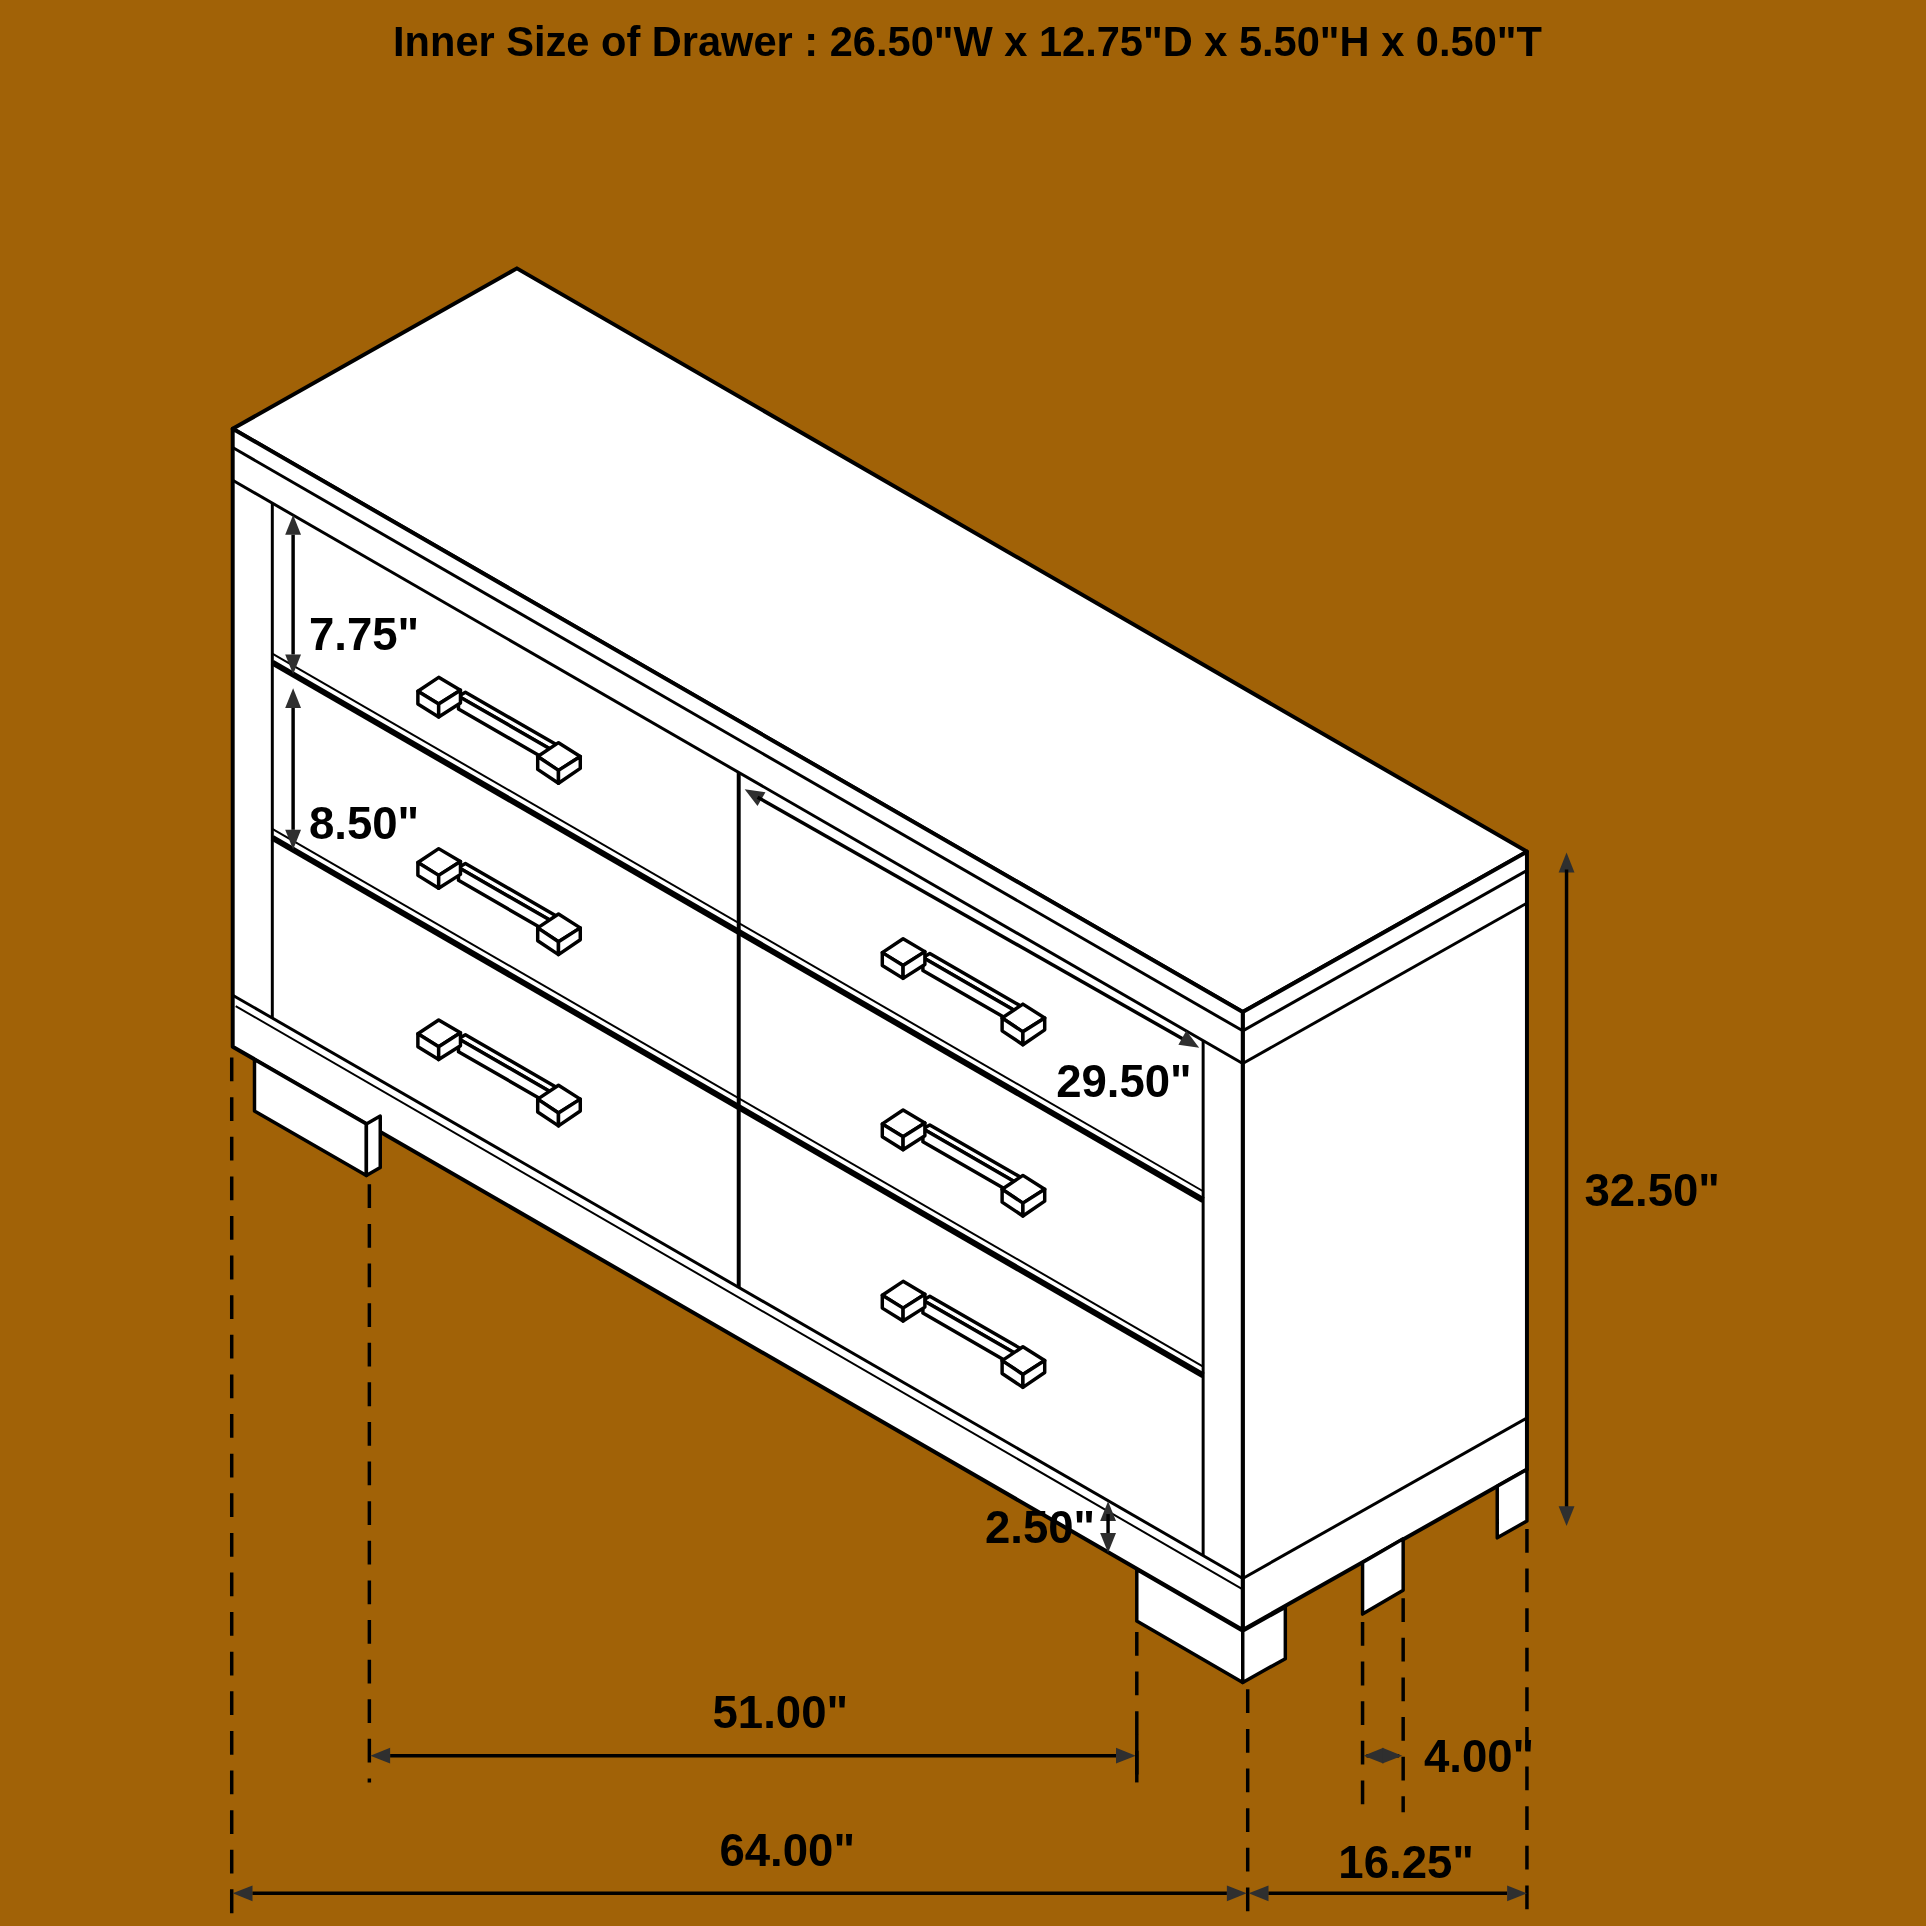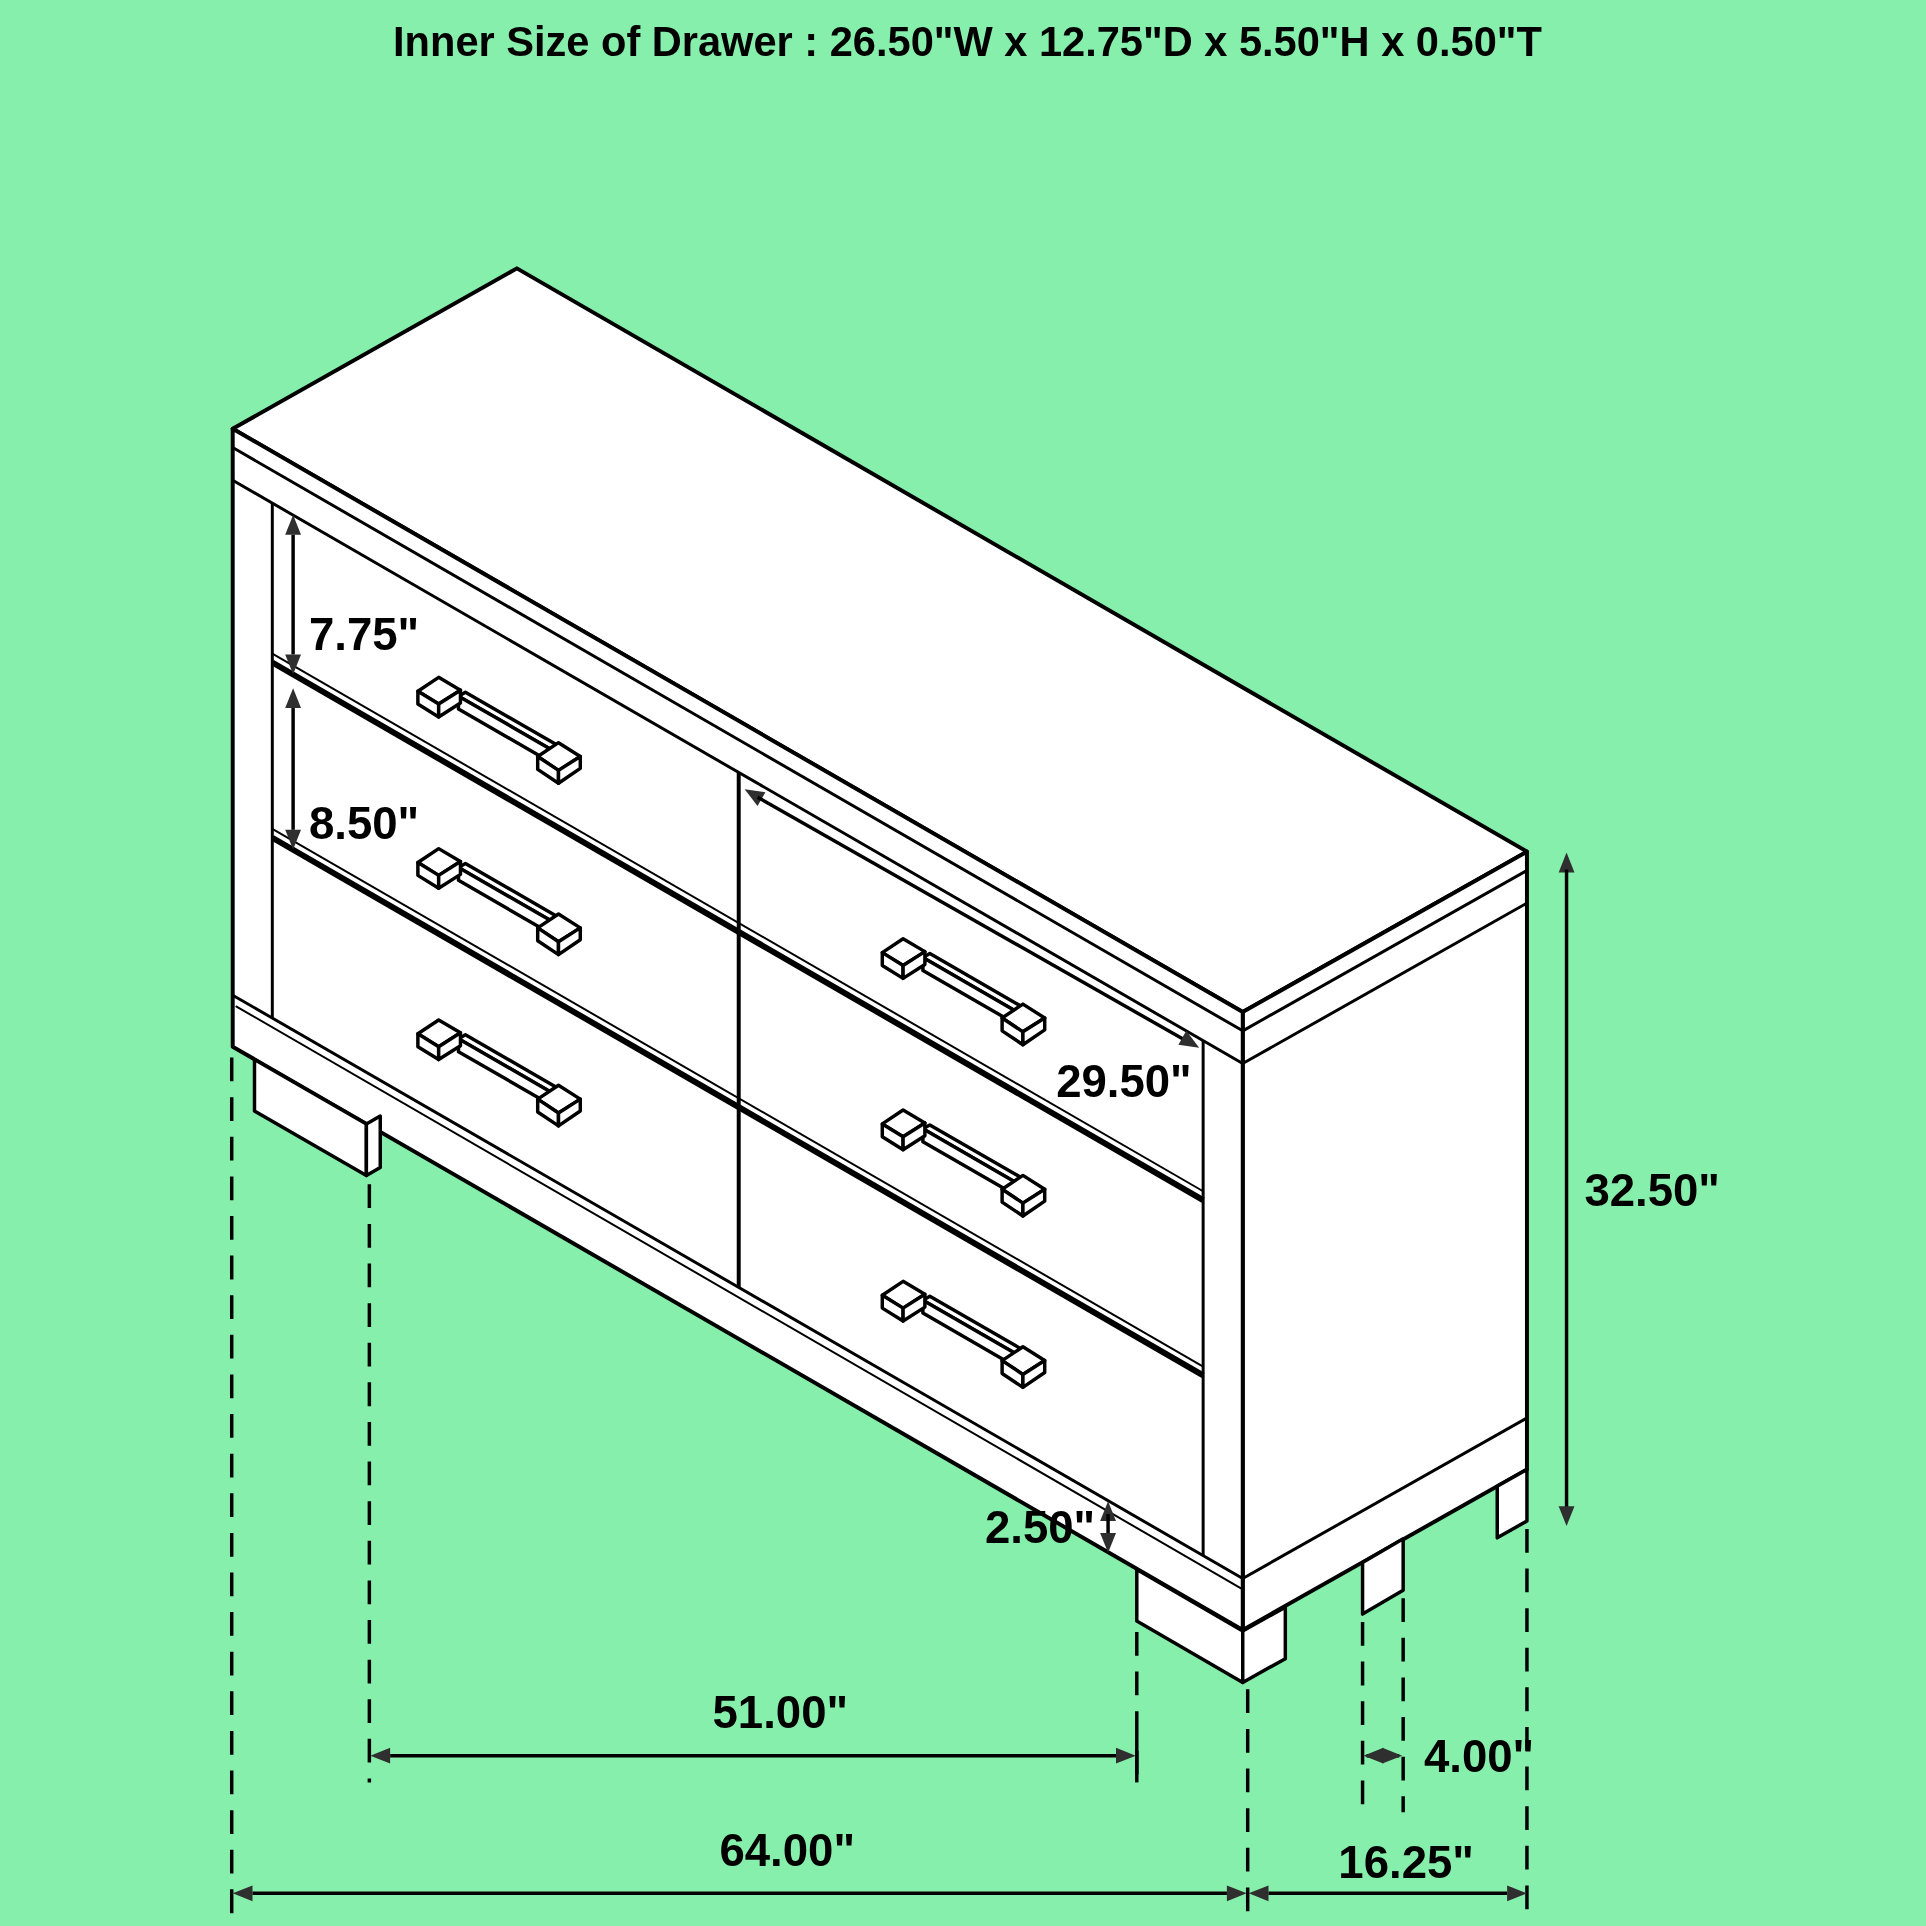--- a/index.html
+++ b/index.html
@@ -1,16 +1,16 @@
 <!DOCTYPE html>
 <html><head>
 <meta charset="utf-8">
 <style>
   html,body{margin:0;padding:0;background:#ffffff;}
-  .page{width:1927px;height:1927px;background:#86efac;position:relative;overflow:hidden;
+  .page{width:1927px;height:1927px;background:#a16207;position:relative;overflow:hidden;
         font-family:"Liberation Sans",sans-serif;}
   svg{display:block;}
   .face{fill:#ffffff;stroke:#000000;stroke-width:4;stroke-linejoin:round;}
   .edge{stroke:#000000;stroke-width:3;fill:none;}
   .edge-thin{stroke:#000000;stroke-width:2;fill:none;}
   .edge-heavy{stroke:#000000;stroke-width:6;fill:none;}
   .edge-mid{stroke:#000000;stroke-width:4;fill:none;}
   .leg{fill:#ffffff;stroke:#000000;stroke-width:3.5;stroke-linejoin:round;}
   .dim-line{stroke:#000000;stroke-width:3.5;fill:none;}
   .ext-line{stroke:#000000;stroke-width:3.5;fill:none;stroke-dasharray:24 16;}

